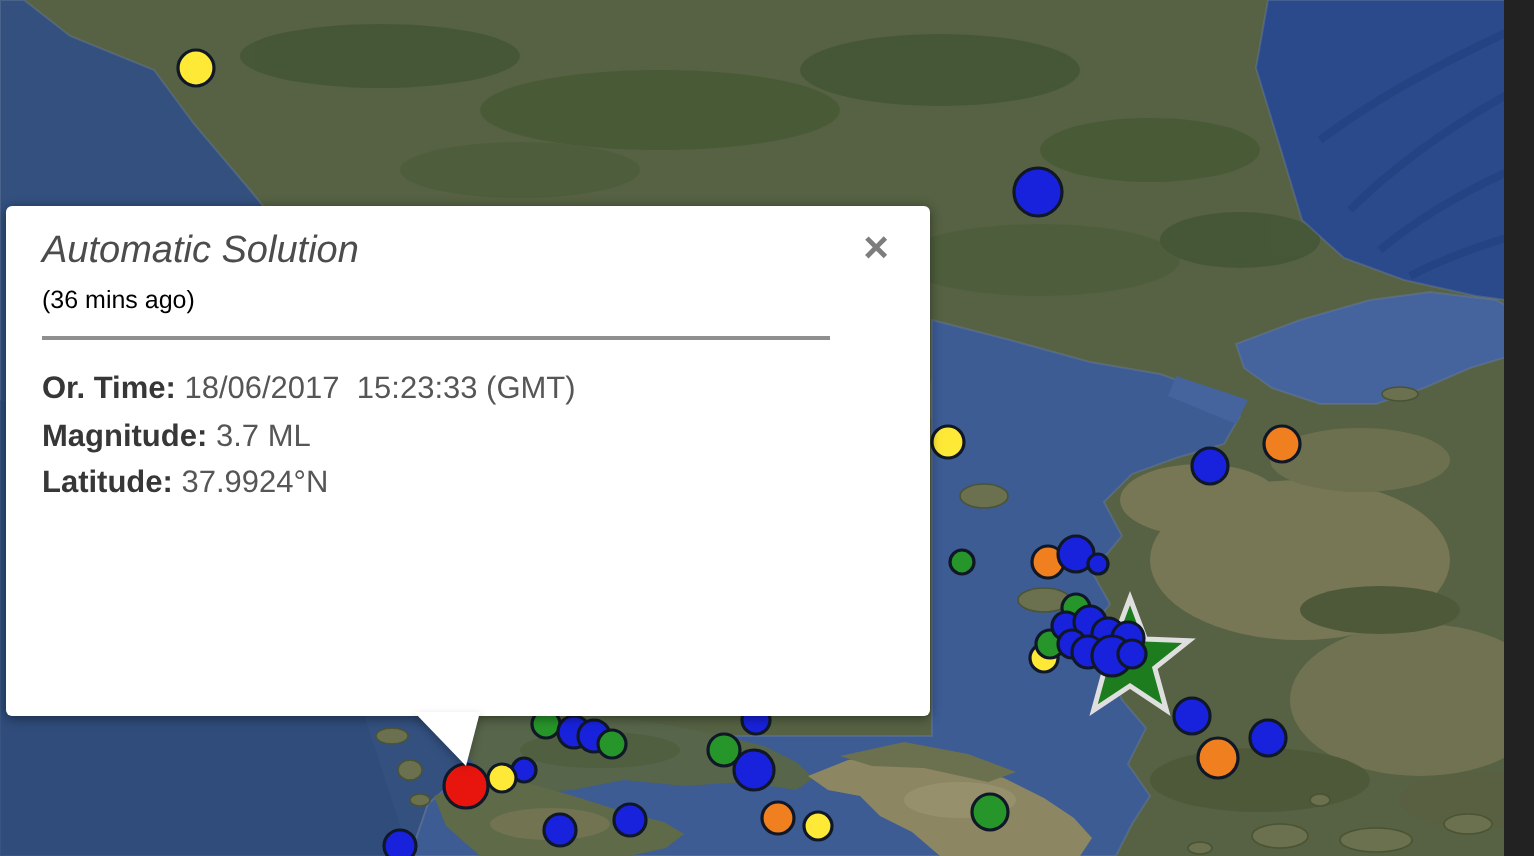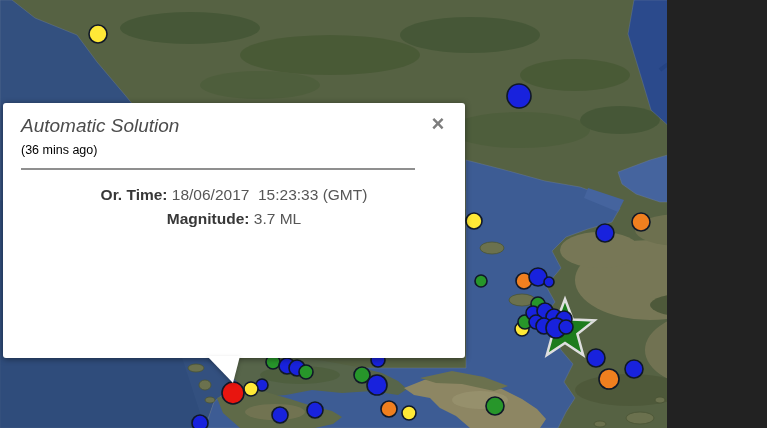--- a/index.html
+++ b/index.html
@@ -1,34 +1,34 @@
 <!DOCTYPE html>
 <html><head>
 <meta charset="utf-8">
 <style>
   html,body{margin:0;padding:0;background:#222;}
   #stage{
-    position:relative;width:667px;height:428px;overflow:hidden;
+    position:relative;width:752px;height:428px;overflow:hidden;
     font-family:"Liberation Sans", sans-serif;
     background:#3a5788;
   }
   #map-svg{position:absolute;left:0;top:0;display:block;}
   
   .popup{
     position:absolute;left:3px;top:103px;width:462px;height:255px;
     background:#ffffff;border-radius:3px;
     box-shadow:0 1px 6px rgba(0,0,0,.45);
     z-index:10;box-sizing:border-box;padding:11px 18px 0 18px;
   }
   .popup-title{
     font-size:19px;font-style:italic;color:#4c4c4c;line-height:24px;
   }
   .popup-age{font-size:12.5px;color:#000000;margin-top:4px;line-height:16px;}
   .popup-divider{border:none;border-top:2px solid #8f8f8f;width:394px;margin:10px 0 0 0;}
-  .popup-fields{margin-top:13px;font-size:15.5px;line-height:23.5px;color:#565656;text-align:center;}
+  .popup-fields{margin-top:13px;font-size:15.5px;line-height:23.5px;color:#565656;}
   .popup-fields b{color:#373737;font-weight:bold;}
   .popup-fields span{white-space:pre-wrap;}
   .popup-close{
     position:absolute;right:16px;top:10px;width:22px;height:22px;
     font-size:22px;line-height:22px;text-align:center;color:#7d7d7d;
     font-weight:bold;cursor:pointer;user-select:none;
   }
   .popup-tail{position:absolute;left:202px;top:356px;z-index:11;
     filter:drop-shadow(0 2px 2px rgba(0,0,0,.25));}
 </style>
@@ -150,20 +150,21 @@
       </g>
   </svg>
 
   <div class="popup">
     <div class="popup-title">Automatic Solution</div>
     <div class="popup-age">(36 mins ago)</div>
     <hr class="popup-divider">
     <div class="popup-fields">
         <div><b>Or. Time:</b><span> 18/06/2017  15:23:33 (GMT)</span></div>
         <div><b>Magnitude:</b><span> 3.7 ML</span></div>
+        <div><b>Latitude:</b><span> 37.9924°N</span></div>
       </div>
     <div class="popup-close">×</div>
   </div>
   <svg class="popup-tail" width="40" height="30" viewBox="0 0 40 30">
     <polygon points="5,0 38,0 31,27" fill="#ffffff"></polygon>
   </svg>
 
 </div>
 
 </body></html>

